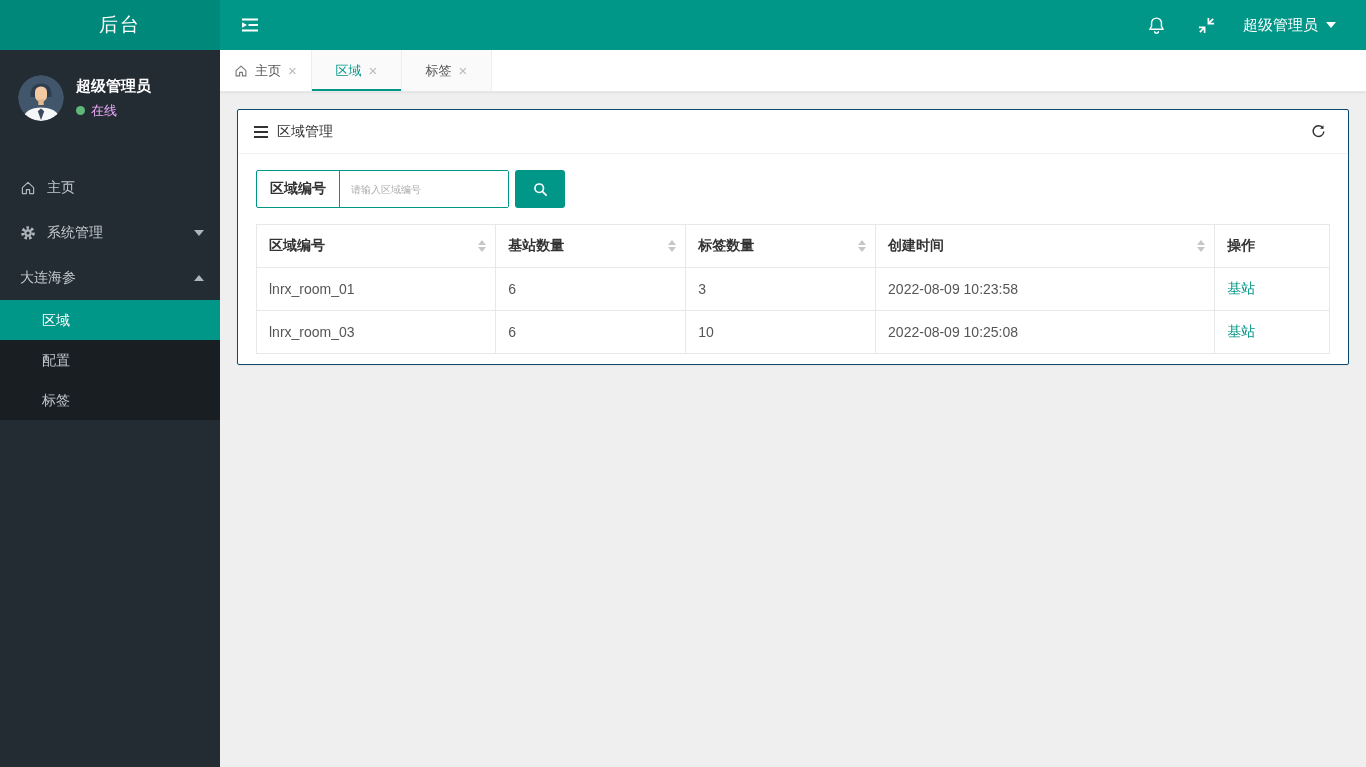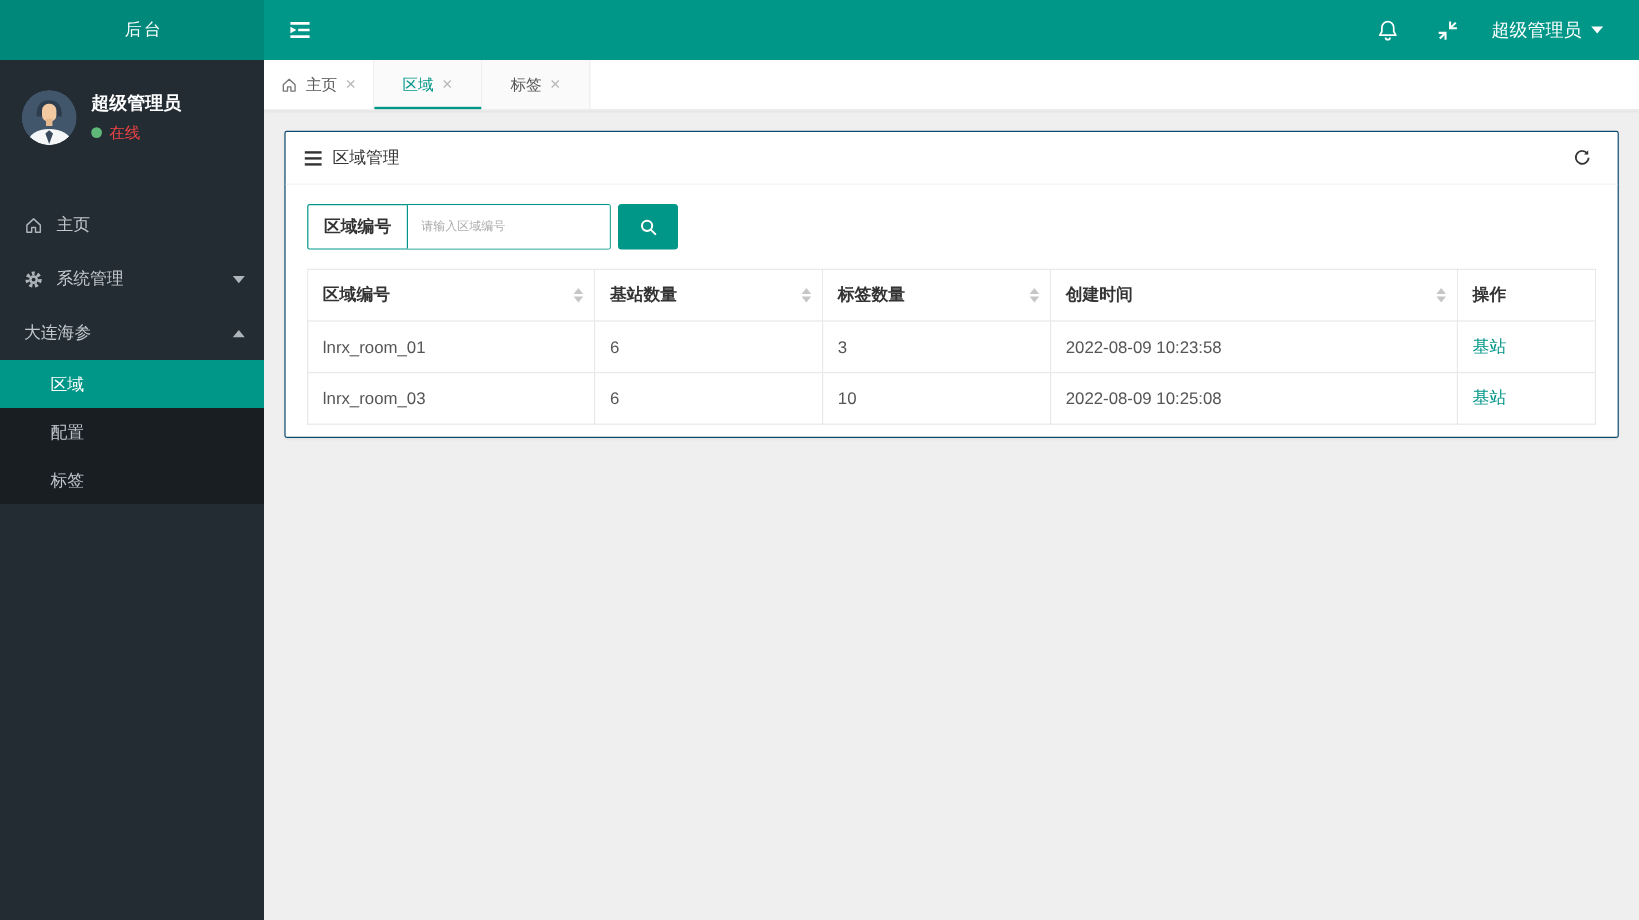--- a/index.html
+++ b/index.html
@@ -1,34 +1,34 @@
 <!DOCTYPE html>
 <html><head>
 <meta charset="utf-8">
 <style>
   * { margin:0; padding:0; box-sizing:border-box; }
   html,body { width:1366px; height:767px; overflow:hidden; }
   body { font-family:"Liberation Sans","DejaVu Sans",sans-serif; background:#efefef; font-size:14px; }
 
   
   .topbar { position:absolute; top:0; left:0; width:1366px; height:50px; display:flex; z-index:30; }
-  .logo { width:220px; background:#00897b; color:#fff; display:flex; align-items:center; justify-content:center; font-size:14px; letter-spacing:2px;padding-left:20px; }
+  .logo { width:220px; background:#00897b; color:#fff; display:flex; align-items:center; justify-content:center; font-size:19px; letter-spacing:2px;padding-left:20px; }
   .topbar-main { flex:1; background:#009688; display:flex; align-items:center; color:#fff; }
   .toggle-btn { width:60px; height:50px; display:flex; align-items:center; justify-content:center; cursor:pointer; }
   .topbar-right { margin-left:auto; display:flex; align-items:center; height:50px; }
   .tb-icon-btn { width:50px; height:50px; display:flex; align-items:center; justify-content:center; cursor:pointer; }
   .user-menu { display:flex; align-items:center; gap:8px; padding:0 30px 0 12px; height:50px; cursor:pointer; font-size:15px; }
   .caret-down-w { width:0; height:0; border-left:5px solid transparent; border-right:5px solid transparent; border-top:6px solid #fff; }
 
   
   .sidebar { position:absolute; top:50px; left:0; width:220px; height:717px; background:#232b33; color:#c2c9ce; z-index:20; }
   .user-panel { display:flex; align-items:center; gap:12px; padding:25px 18px 22px 18px; }
   .avatar { width:46px; height:46px; border-radius:50%; overflow:hidden; flex:0 0 46px; }
   .user-name { color:#fff; font-size:15px; font-weight:bold; margin-bottom:6px; }
-  .user-status { display:flex; align-items:center; gap:6px; font-size:13px; color:#ef4444; }
+  .user-status { display:flex; align-items:center; gap:6px; font-size:13px; color:#f0abfc; }
   .status-dot { width:9px; height:9px; border-radius:50%; background:#5FB878; }
   .menu { margin-top:22px; }
   .menu-item { height:45px; display:flex; align-items:center; padding:0 20px; font-size:14px; cursor:pointer; color:#c2c9ce; position:relative; }
   .menu-item .mi-icon { width:16px; height:16px; margin-right:11px; display:inline-flex; }
   .menu-caret { position:absolute; right:16px; }
   .caret-down-g { width:0; height:0; border-left:5px solid transparent; border-right:5px solid transparent; border-top:6px solid #aeb6bc; }
   .caret-up-g { width:0; height:0; border-left:5px solid transparent; border-right:5px solid transparent; border-bottom:6px solid #aeb6bc; }
   .submenu { background:#191e23; padding:0; }
   .submenu-item { height:40px; line-height:40px; padding-left:42px; font-size:14px; color:#c2c9ce; cursor:pointer; }
   .submenu-item.active { background:#009688; color:#fff; }

